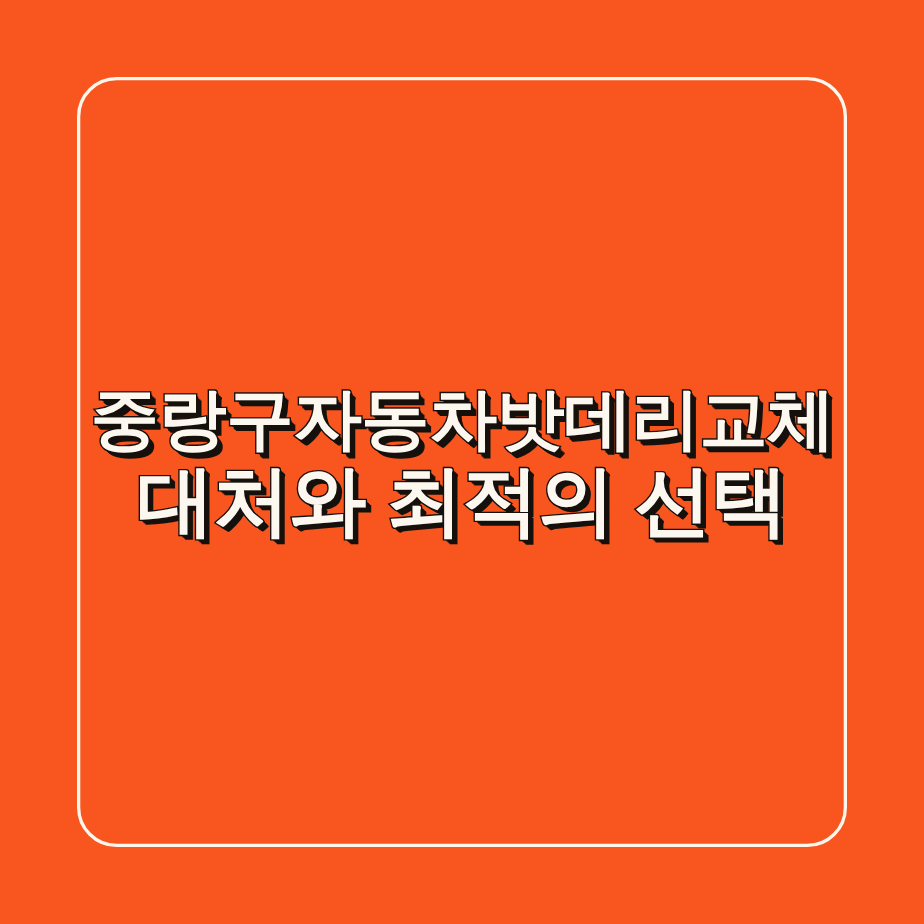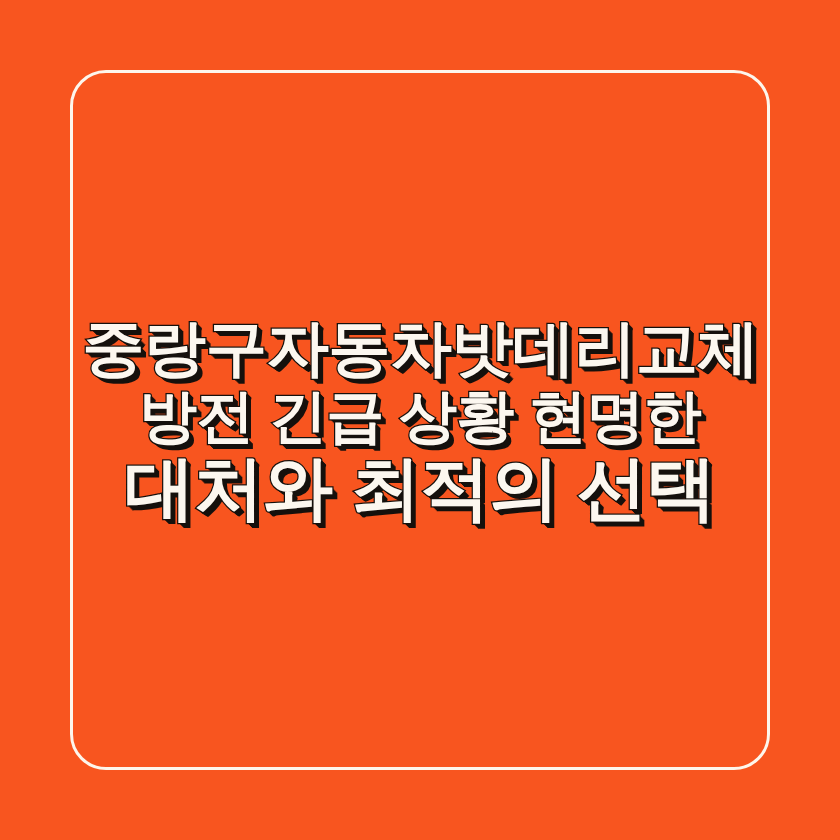--- a/index.html
+++ b/index.html
@@ -79,17 +79,16 @@
 </style>
 </head>
 <body>
 
 <div class="canvas">
 
   <div class="frame-border"></div>
 
   <div class="title-block">
     <span class="title-line line-1">중랑구자동차밧데리교체</span>
-    <span class="title-line line-2">방전 긴급 상황 현명한</span>
     <span class="title-line line-3">대처와 최적의 선택</span>
   </div>
 
 </div>
 
 </body></html>

